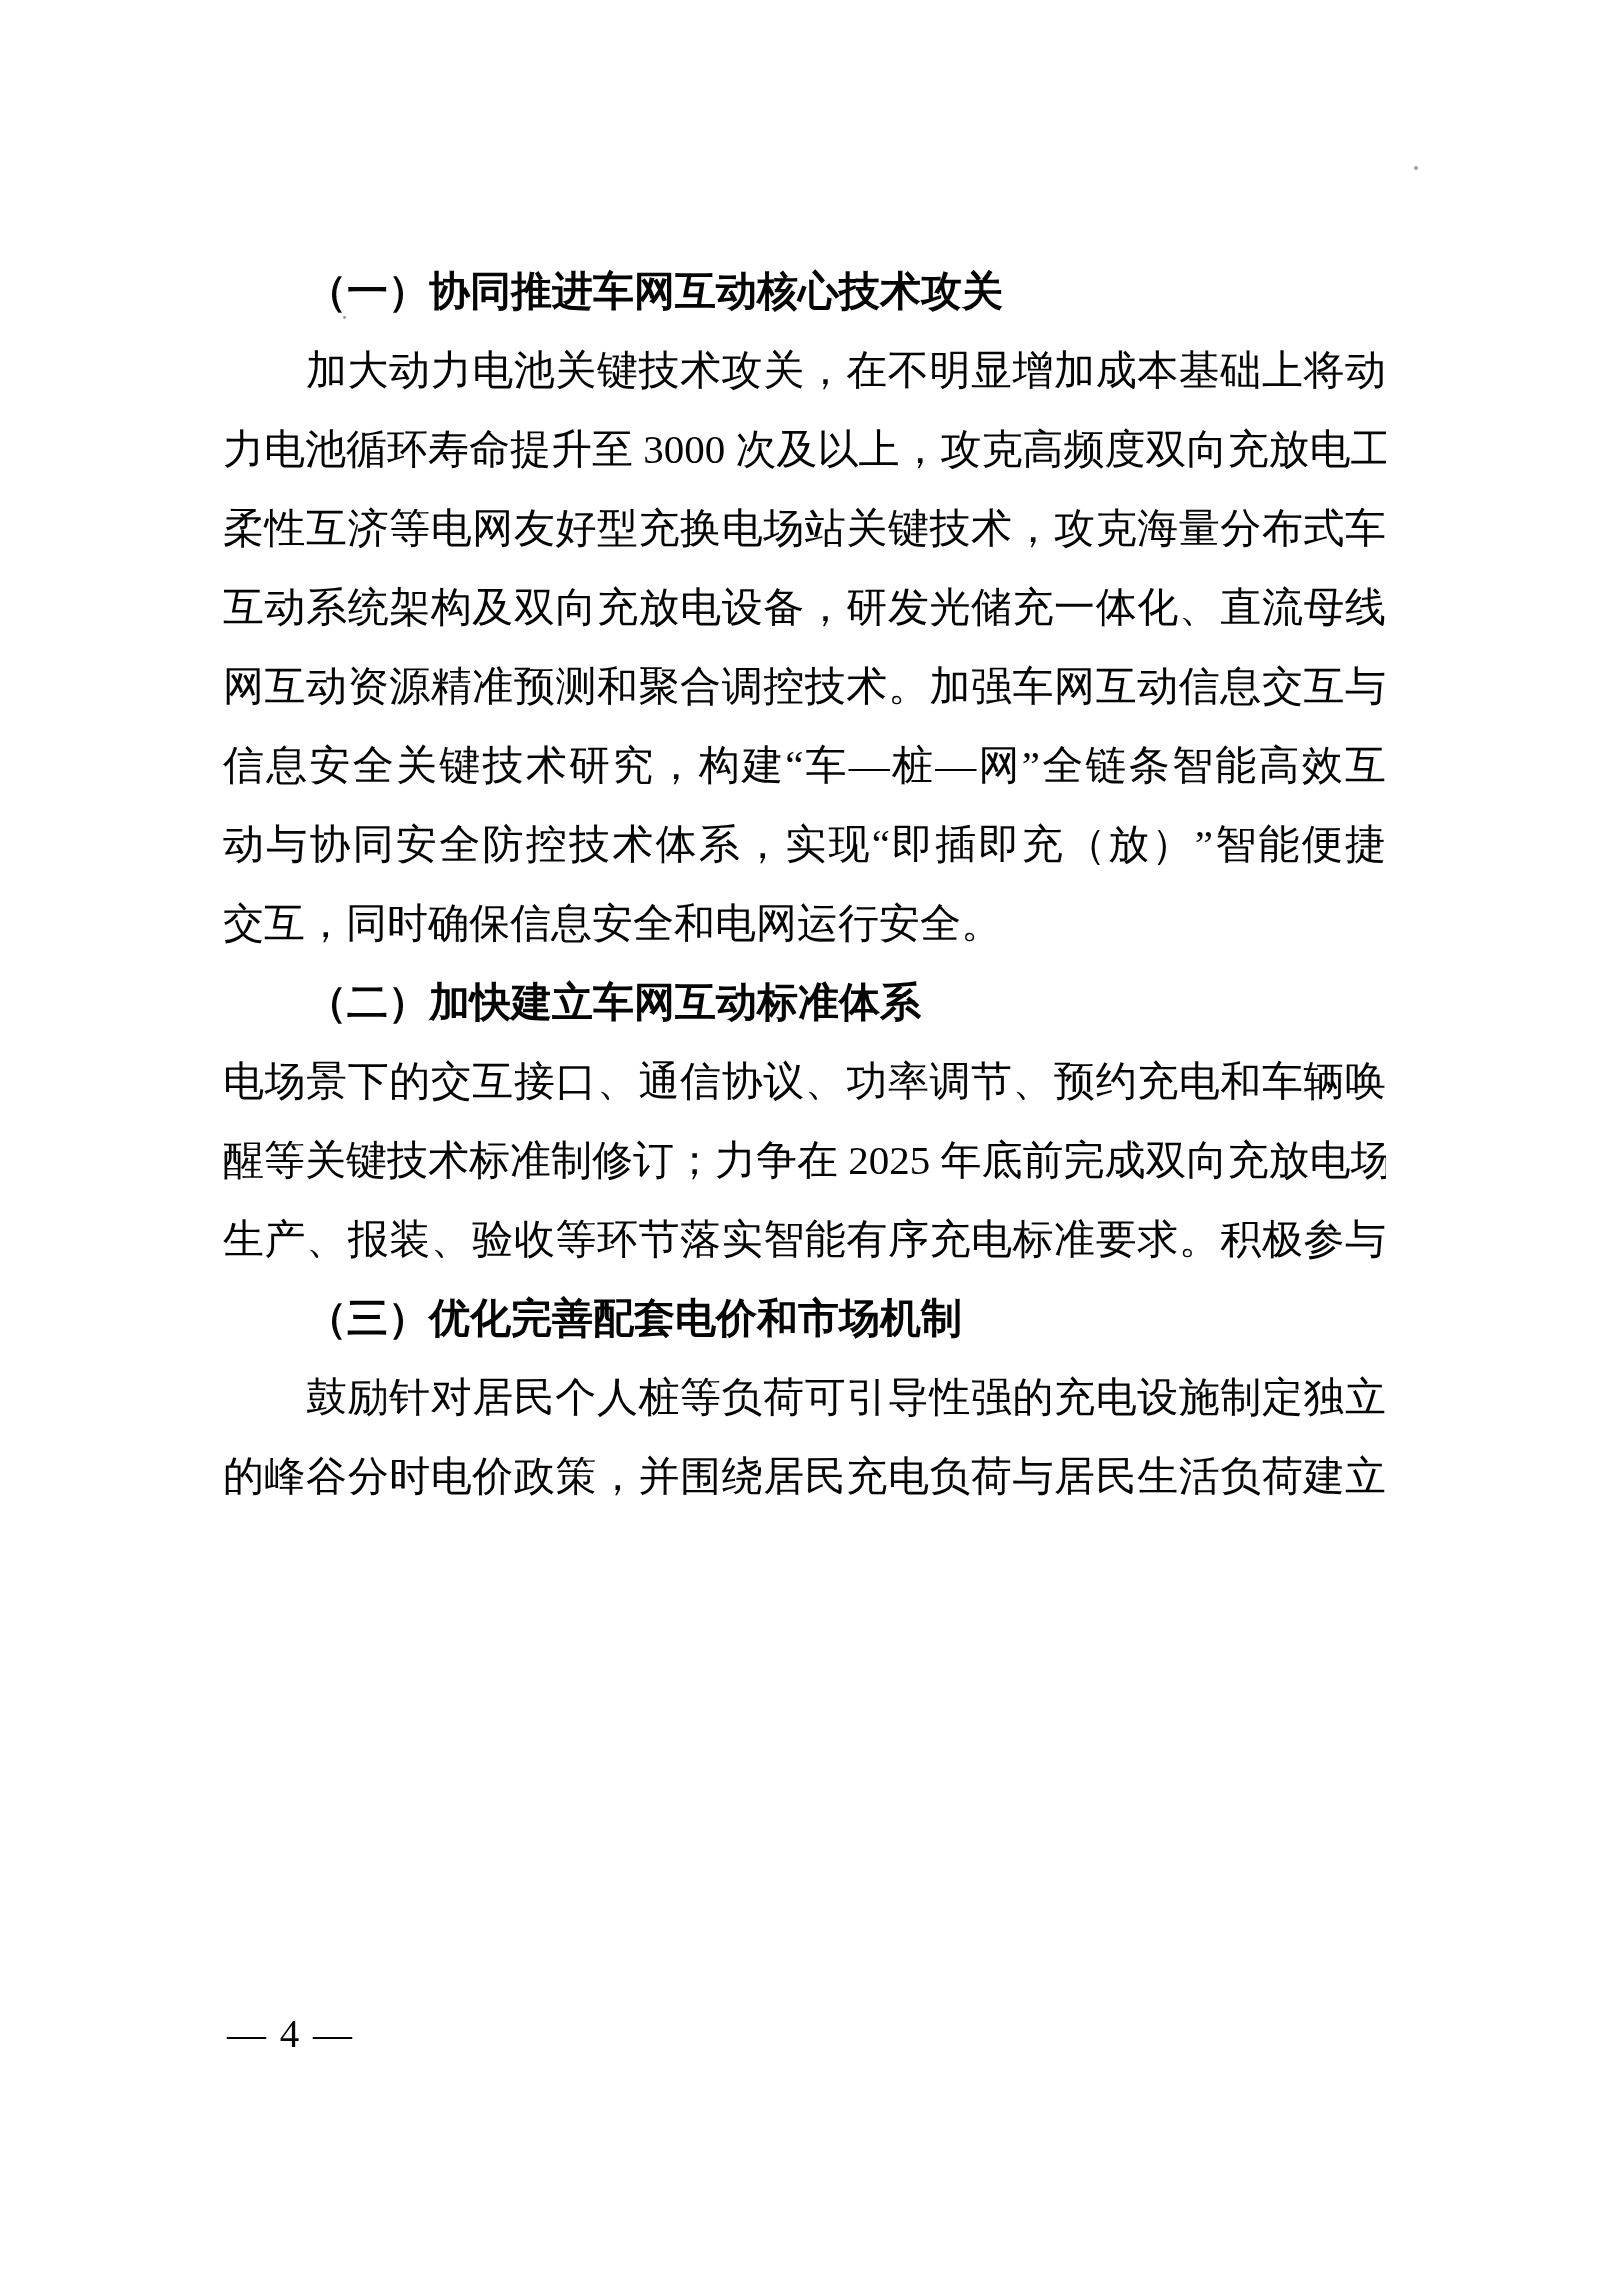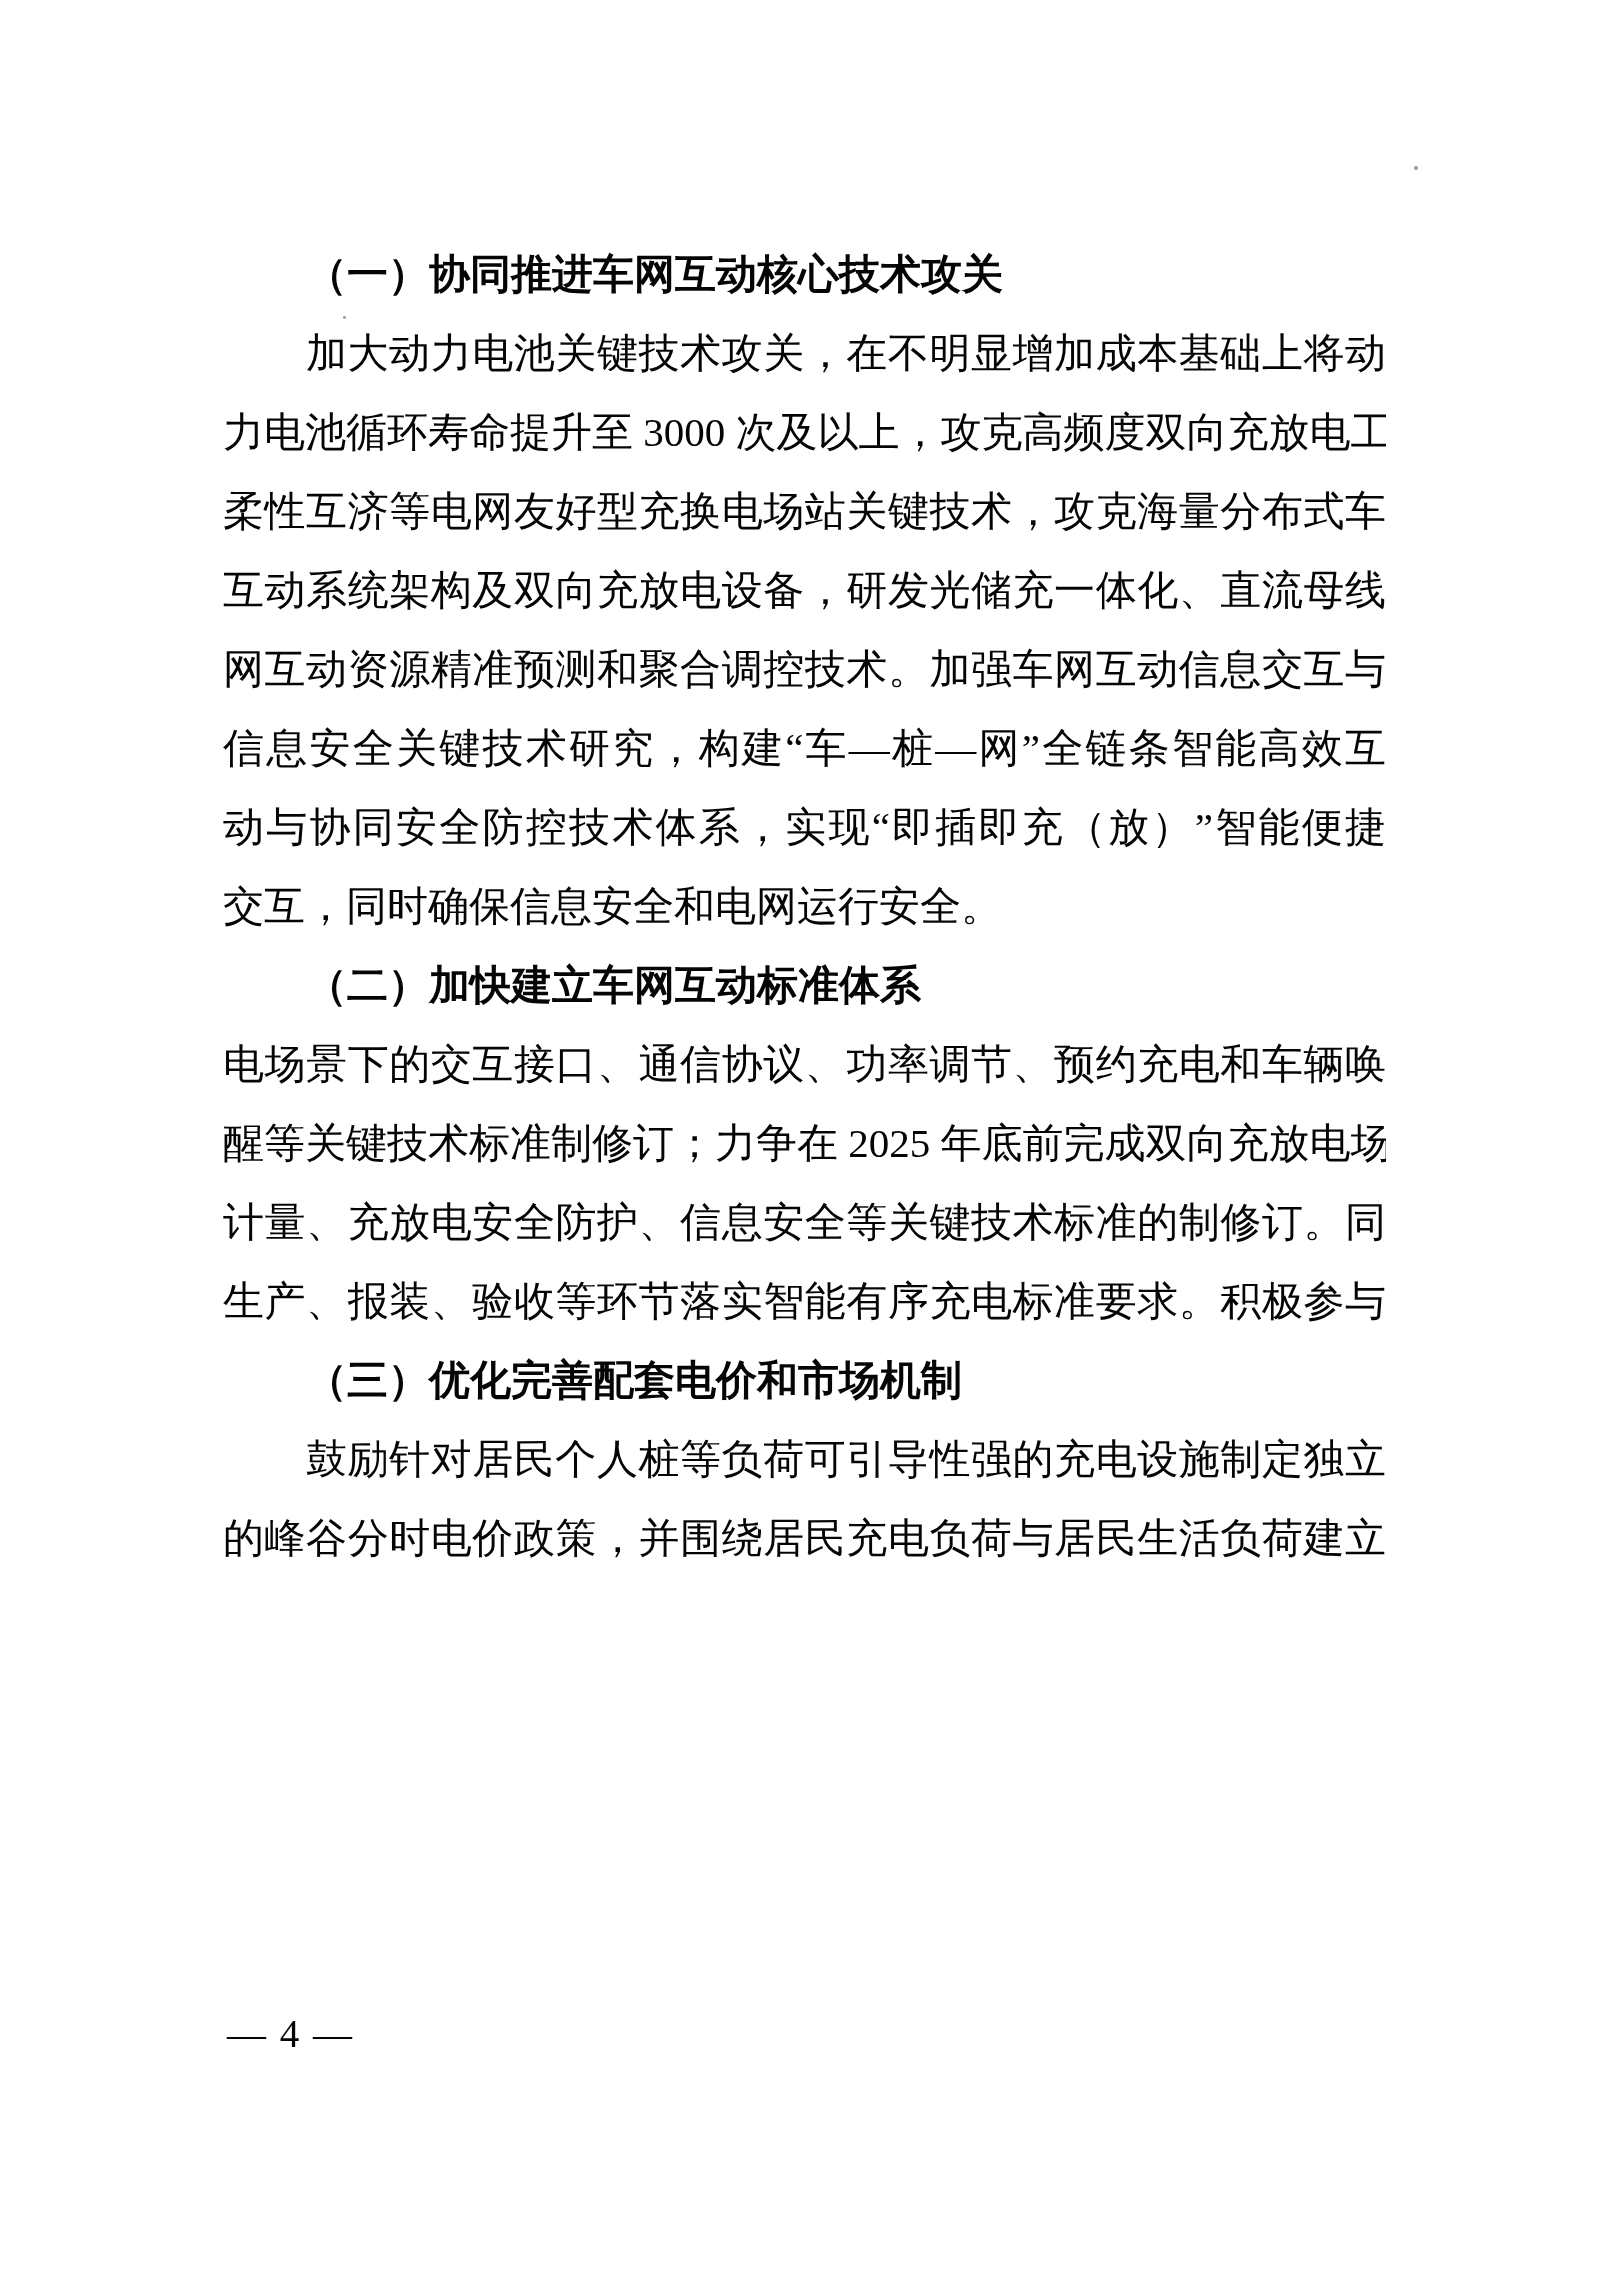--- a/index.html
+++ b/index.html
@@ -12,21 +12,21 @@
     width: 1620px;
     height: 2292px;
     background: #ffffff;
     font-family: "Liberation Serif", "DejaVu Serif", serif;
     color: #050505;
     overflow: hidden;
   }
   .content {
     position: absolute;
     left: 223px;
-    top: 235px;
+    top: 252px;
     width: 1163px;
   }
   .line {
     height: 79px;
     line-height: 79px;
     font-size: 41px;
     text-align: justify;
     text-align-last: justify;
     text-justify: inter-character;
     overflow: hidden;
@@ -75,21 +75,20 @@
     <div class="line">柔性互济等电网友好型充换电场站关键技术，攻克海量分布式车</div>
     <div class="line">互动系统架构及双向充放电设备，研发光储充一体化、直流母线</div>
     <div class="line">网互动资源精准预测和聚合调控技术。加强车网互动信息交互与</div>
     <div class="line">信息安全关键技术研究，构建“车—桩—网”全链条智能高效互</div>
     <div class="line">动与协同安全防控技术体系，实现“即插即充（放）”智能便捷</div>
     <div class="line last">交互，同时确保信息安全和电网运行安全。</div>
 
     <div class="line heading">（二）加快建立车网互动标准体系</div>
     <div class="line">电场景下的交互接口、通信协议、功率调节、预约充电和车辆唤</div>
     <div class="line">醒等关键技术标准制修订；力争在 2025 年底前完成双向充放电场</div>
-    <div class="line">计量、充放电安全防护、信息安全等关键技术标准的制修订。同</div>
     <div class="line">生产、报装、验收等环节落实智能有序充电标准要求。积极参与</div>
 
     <div class="line heading">（三）优化完善配套电价和市场机制</div>
     <div class="line first">鼓励针对居民个人桩等负荷可引导性强的充电设施制定独立</div>
     <div class="line">的峰谷分时电价政策，并围绕居民充电负荷与居民生活负荷建立</div>
 
   </div>
 
   <div class="footer">— 4 —</div>
 

